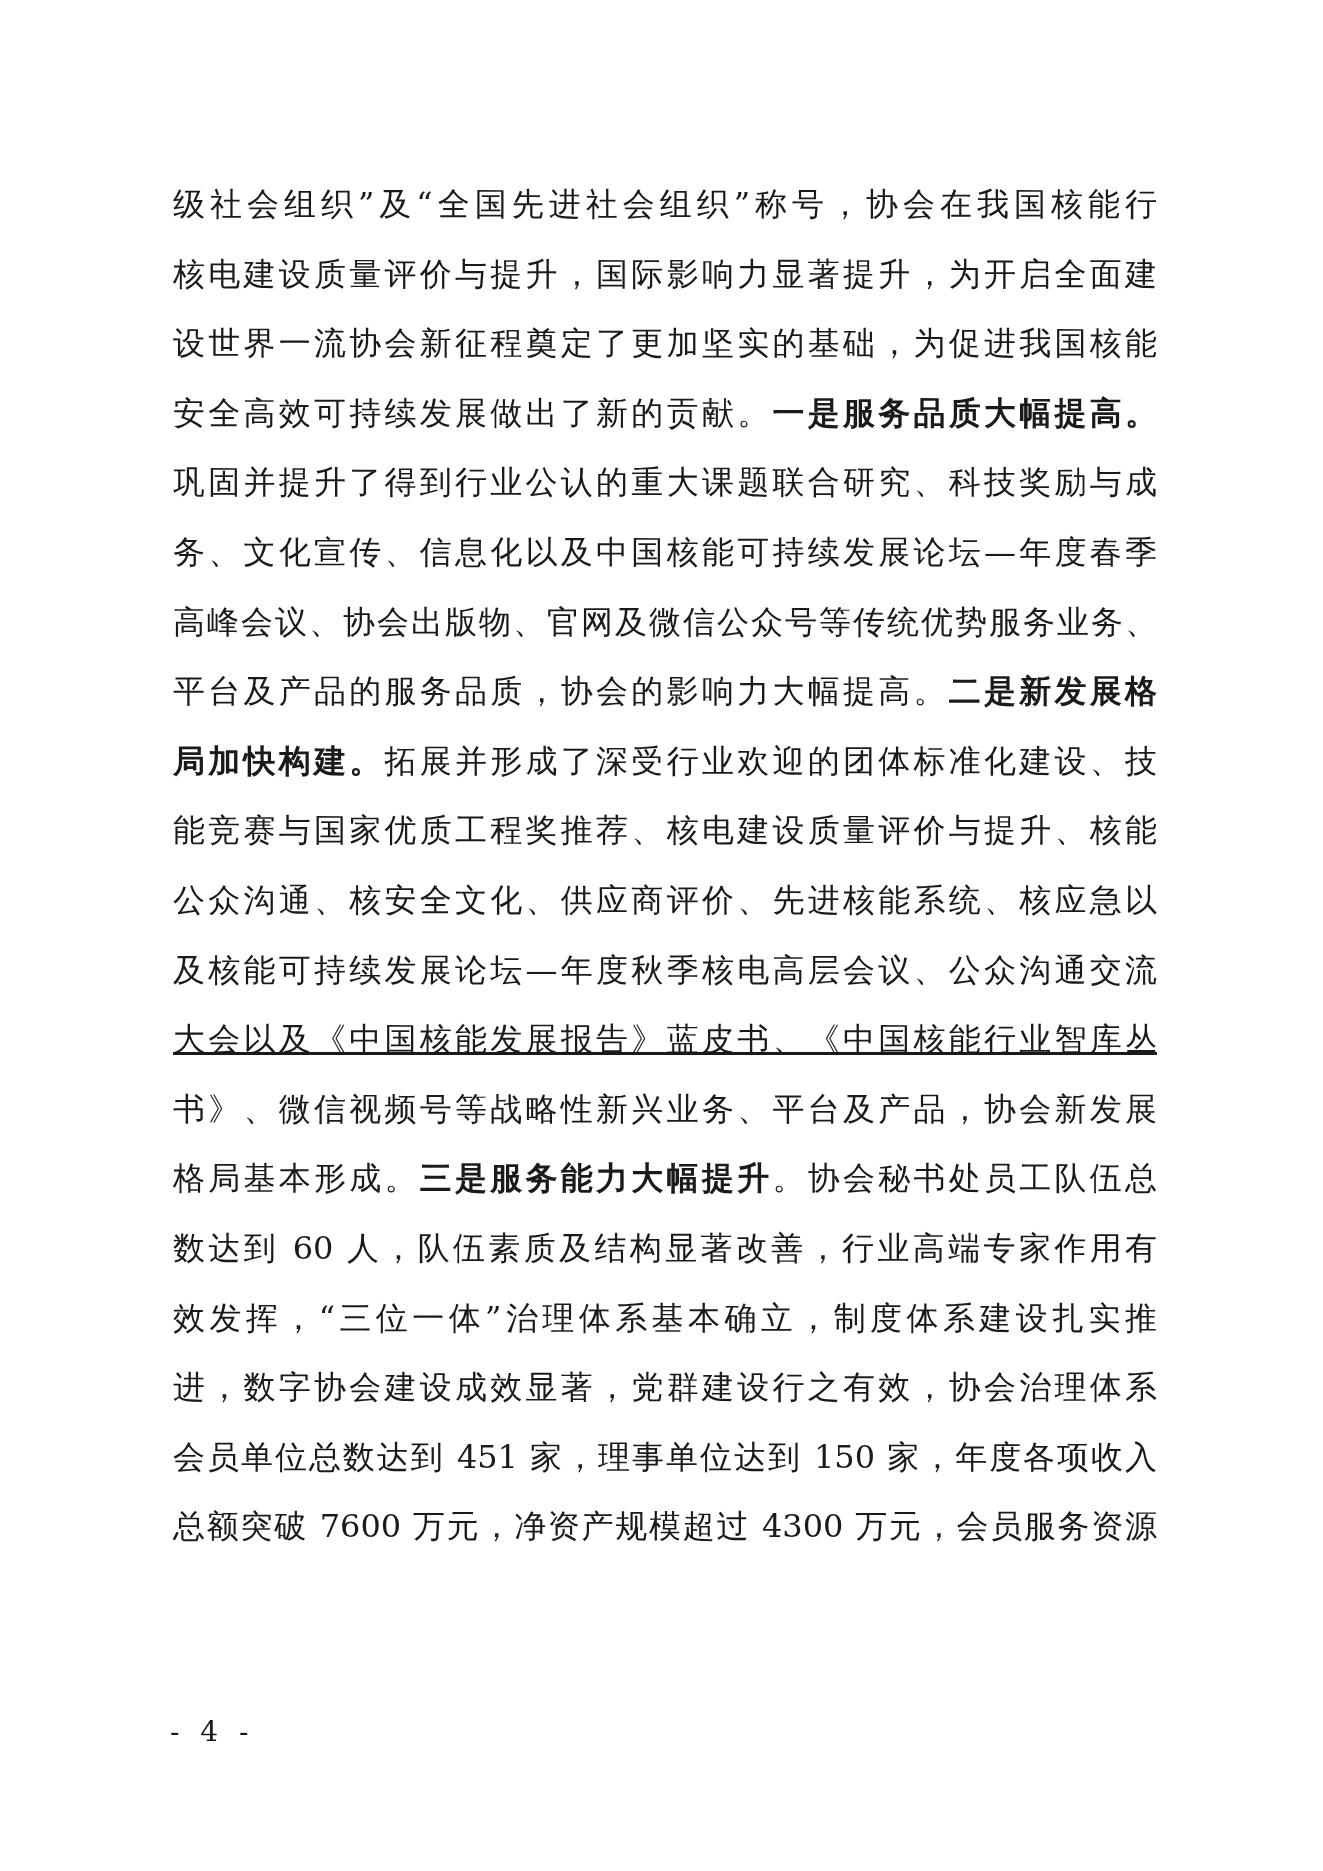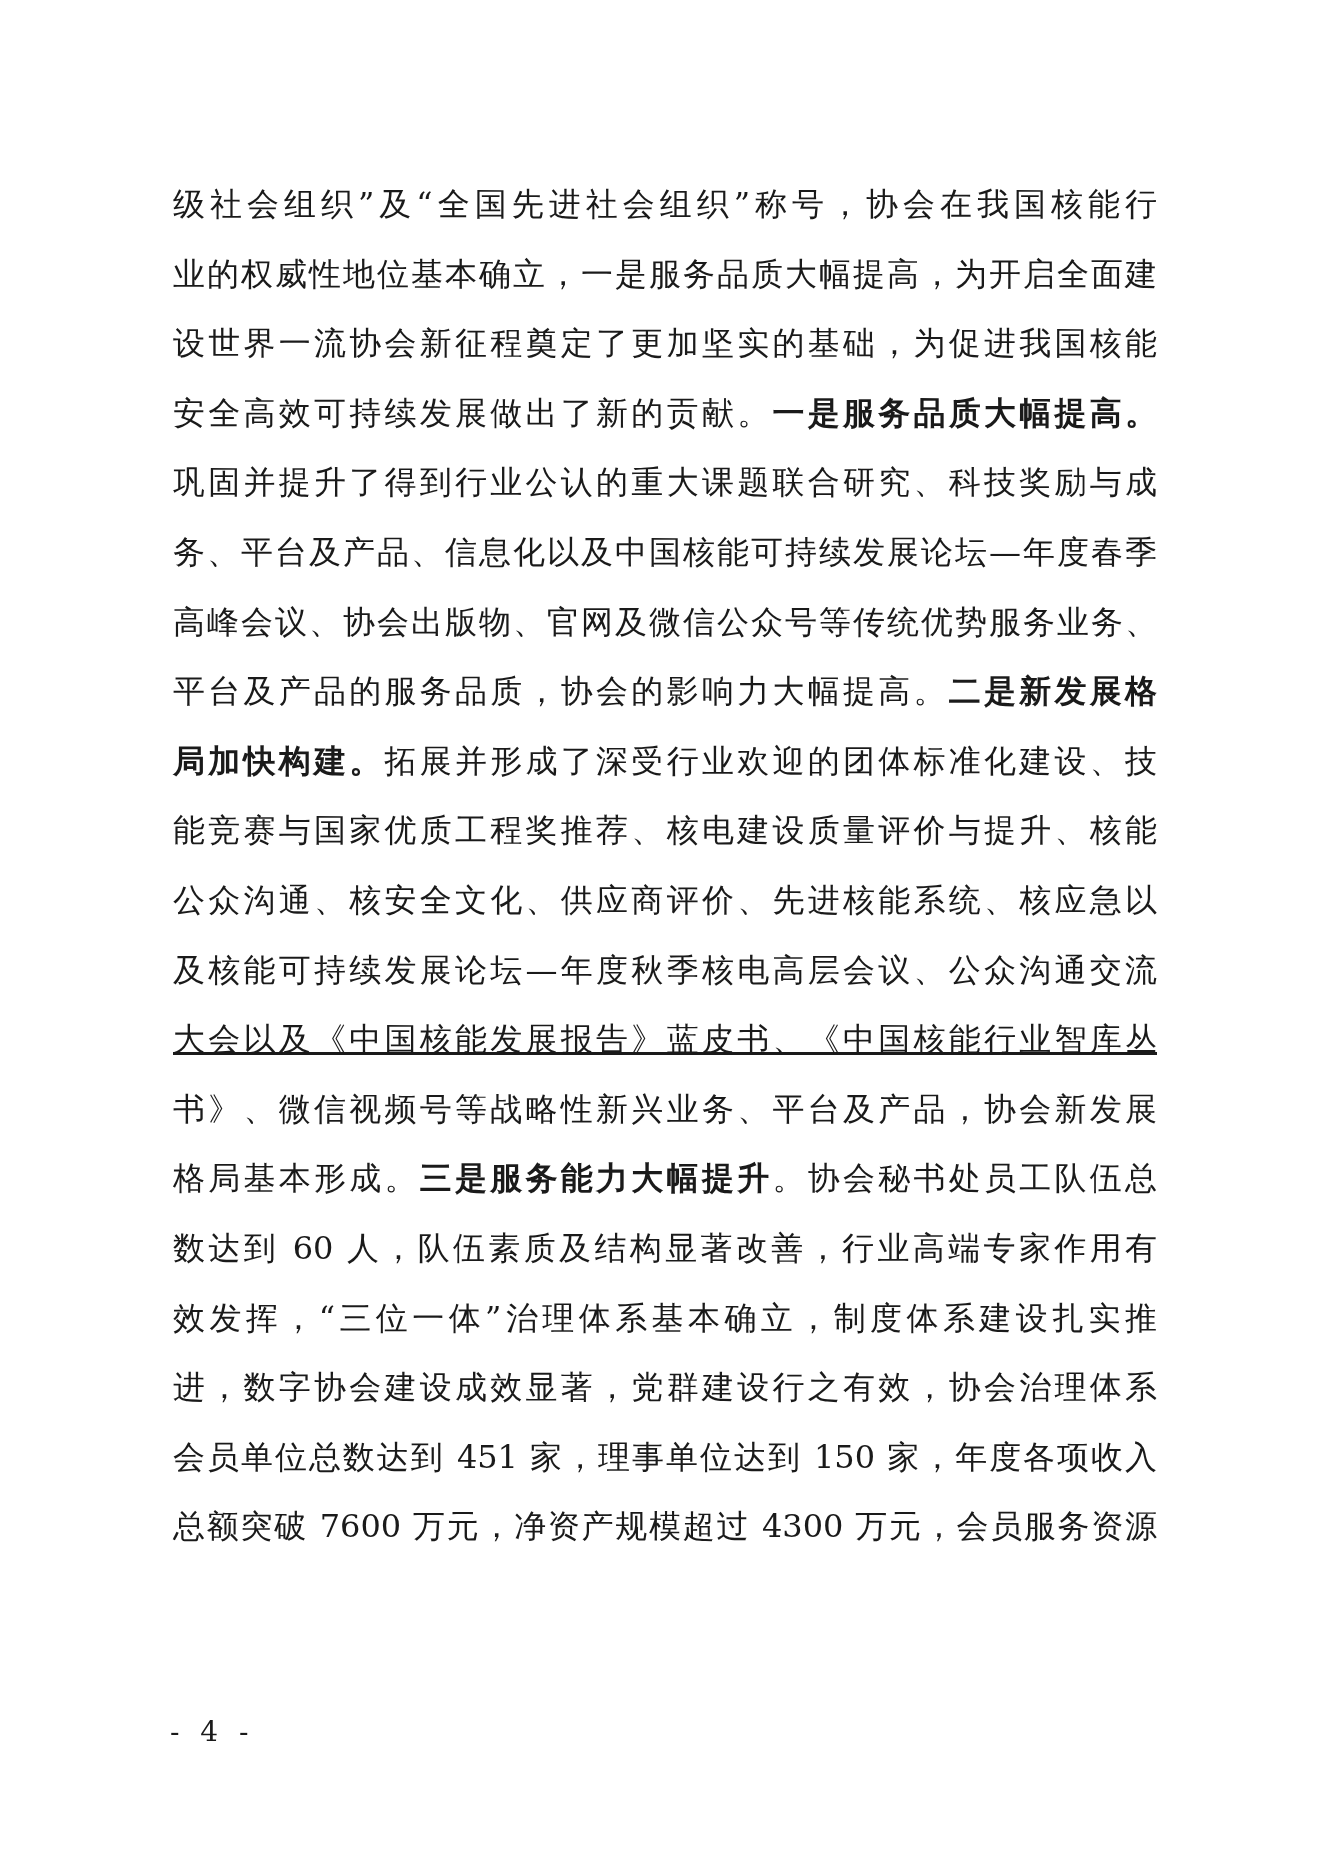--- a/index.html
+++ b/index.html
@@ -56,25 +56,25 @@
     letter-spacing: 6px;
     white-space: pre;
   }
 </style>
 </head>
 <body>
 
 <div class="page">
   <div class="body-text" id="body-text">
       <div class="line"><span style="letter-spacing: 0px;">级社会组织”及“全国先进社会组织”称号，协会在我国核能行</span></div>
-      <div class="line"><span style="letter-spacing: 0px;">业的权威性地位基本确立，一是服务品质大幅提高，为开启全面建</span></div>
+      <div class="line"><span style="letter-spacing: 0px;">核电建设质量评价与提升，国际影响力显著提升，为开启全面建</span></div>
       <div class="line"><span style="letter-spacing: 0px;">设世界一流协会新征程奠定了更加坚实的基础，为促进我国核能</span></div>
       <div class="line"><span style="letter-spacing: -0.000578704px;">安全高效可持续发展做出了新的贡献。</span><span class="bold" style="letter-spacing: -0.000578704px;">一是服务品质大幅提高。</span></div>
       <div class="line"><span style="letter-spacing: 0px;">巩固并提升了得到行业公认的重大课题联合研究、科技奖励与成</span></div>
-      <div class="line"><span style="letter-spacing: 0px;">务、平台及产品、信息化以及中国核能可持续发展论坛—年度春季</span></div>
+      <div class="line"><span style="letter-spacing: 0px;">务、文化宣传、信息化以及中国核能可持续发展论坛—年度春季</span></div>
       <div class="line"><span style="letter-spacing: 0px;">高峰会议、协会出版物、官网及微信公众号等传统优势服务业务、</span></div>
       <div class="line"><span style="letter-spacing: -0.000578704px;">平台及产品的服务品质，协会的影响力大幅提高。</span><span class="bold" style="letter-spacing: -0.000578704px;">二是新发展格</span></div>
       <div class="line"><span class="bold" style="letter-spacing: -0.000578704px;">局加快构建。</span><span style="letter-spacing: -0.000578704px;">拓展并形成了深受行业欢迎的团体标准化建设、技</span></div>
       <div class="line"><span style="letter-spacing: 0px;">能竞赛与国家优质工程奖推荐、核电建设质量评价与提升、核能</span></div>
       <div class="line"><span style="letter-spacing: 0px;">公众沟通、核安全文化、供应商评价、先进核能系统、核应急以</span></div>
       <div class="line"><span style="letter-spacing: 0px;">及核能可持续发展论坛—年度秋季核电高层会议、公众沟通交流</span></div>
       <div class="line"><span style="letter-spacing: 0px; text-decoration: underline;">大会以及《中国核能发展报告》蓝皮书、《中国核能行业智库丛</span></div>
       <div class="line"><span style="letter-spacing: 0px;">书》、微信视频号等战略性新兴业务、平台及产品，协会新发展</span></div>
       <div class="line"><span style="letter-spacing: -0.000578704px;">格局基本形成。</span><span class="bold" style="letter-spacing: -0.000578704px;">三是服务能力大幅提升</span><span style="letter-spacing: -0.000578704px;">。协会秘书处员工队伍总</span></div>
       <div class="line"><span style="letter-spacing: 0px;">数达到 60 人，队伍素质及结构显著改善，行业高端专家作用有</span></div>

